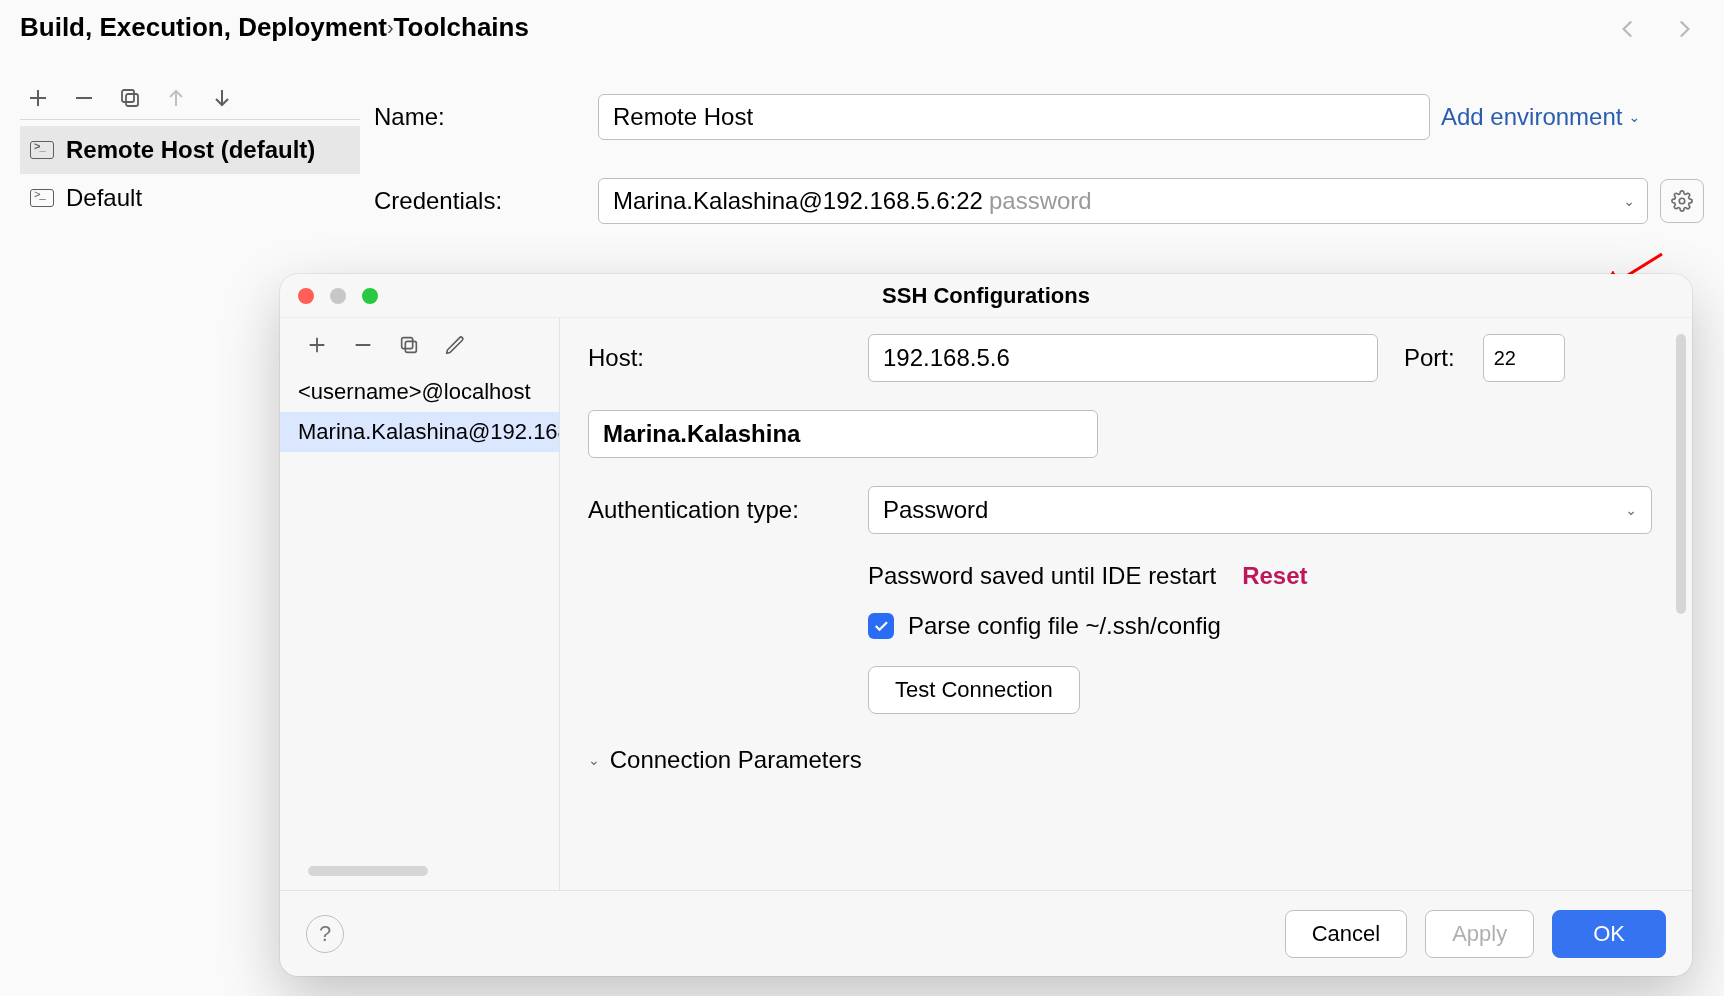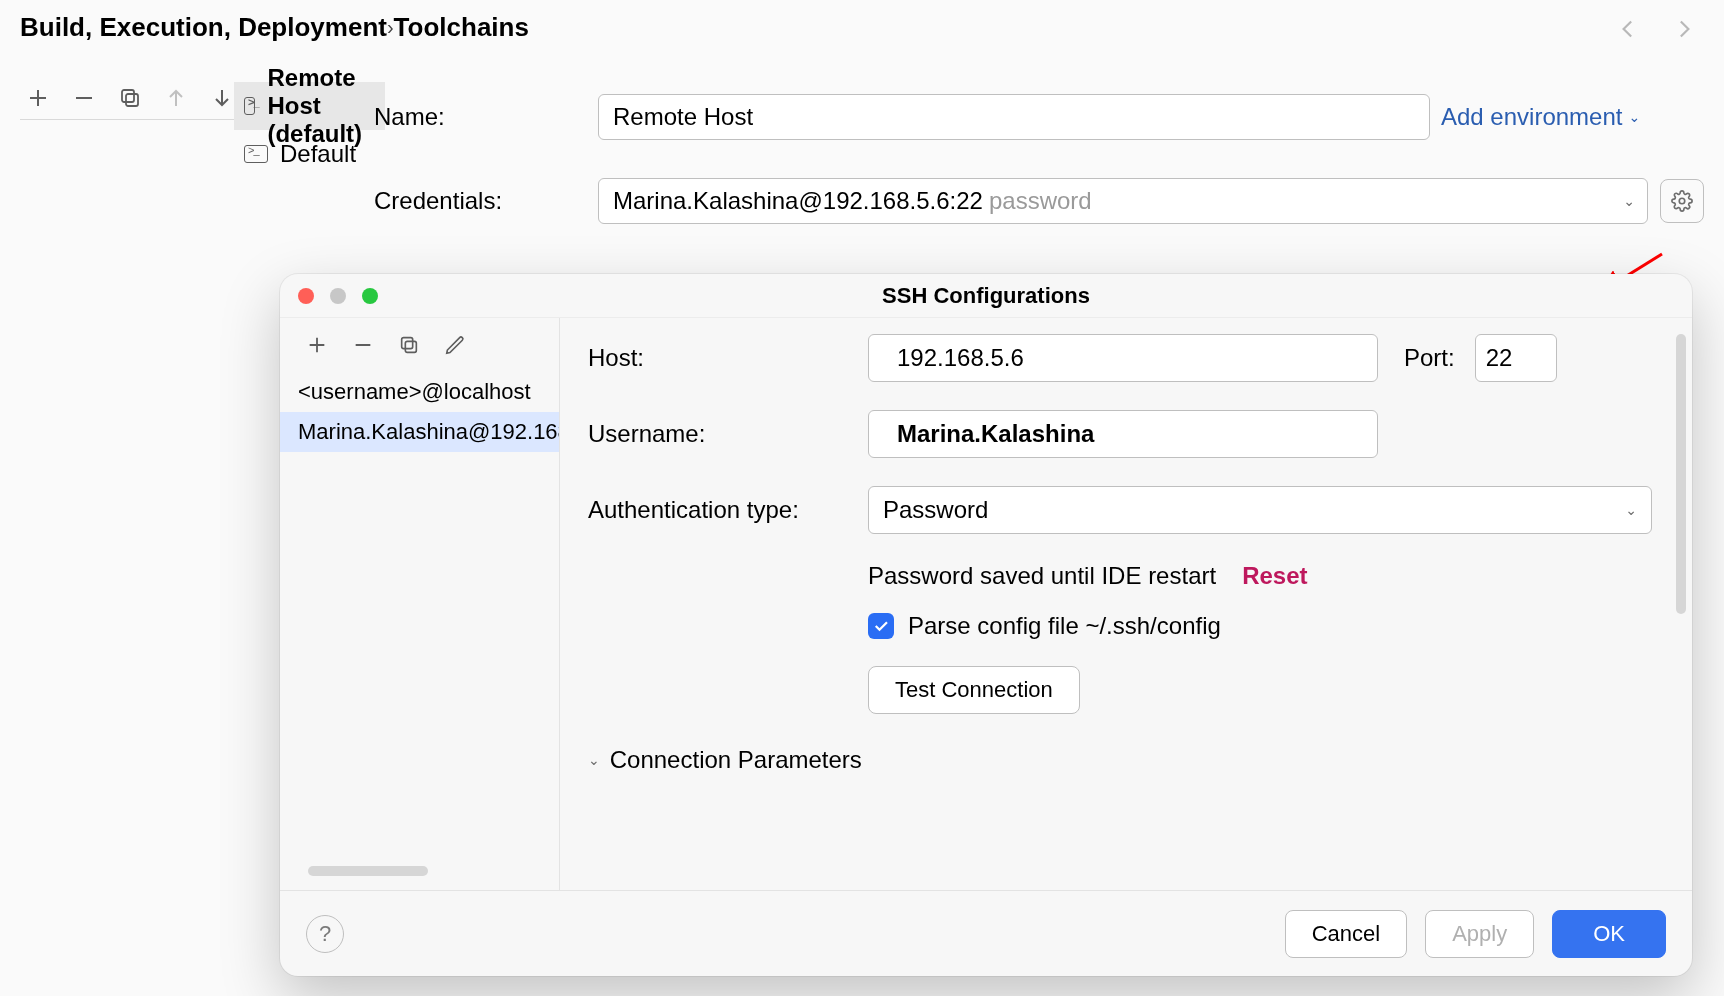--- a/index.html
+++ b/index.html
@@ -44,21 +44,21 @@
   .nav-arrow svg { width: 100%; height: 100%; }
 
   
   .toolchain-panel {
     position: absolute;
     top: 76px;
     left: 20px;
     width: 340px;
     bottom: 0;
     display: flex;
-    flex-direction: row;
+    flex-direction: column;
   }
   .toolbar {
     display: flex;
     align-items: center;
     gap: 22px;
     height: 44px;
     padding-left: 6px;
     border-bottom: 1px solid #d9d9d9;
   }
   .toolbar .icon {
@@ -274,38 +274,38 @@
   .cf-row .cf-label {
     width: 280px;
     font-size: 24px;
   }
   .cf-input {
     flex: 1;
     height: 48px;
     border: 1px solid #bfbfbf;
     border-radius: 6px;
     background: #fff;
-    padding: 0 28px;
+    padding: 0 14px;
     font-size: 24px;
     outline: none;
   }
   .cf-port-label {
     width: auto;
     margin-left: 26px;
-    margin-right: 20px;
+    margin-right: 28px;
     font-size: 24px;
   }
   .cf-port {
     width: 82px;
     height: 48px;
     border: 1px solid #bfbfbf;
     border-radius: 6px;
     background: #fff;
     padding: 0 10px;
-    font-size: 24px;
+    font-size: 20px;
     outline: none;
   }
   .cf-select {
     flex: 1;
     height: 48px;
     border: 1px solid #bfbfbf;
     border-radius: 6px;
     background: #fff;
     padding: 0 36px 0 14px;
     font-size: 24px;
@@ -560,21 +560,20 @@
     </div>
 
     <div class="conf-right">
       <div class="cf-row">
         <span class="cf-label">Host:</span>
         <input class="cf-input" style="flex: 0 0 510px;" value="192.168.5.6">
         <span class="cf-port-label">Port:</span>
         <input class="cf-port" value="22" style="">
       </div>
       <div class="cf-row">
-        <span class="cf-label">Username:</span>
         <input class="cf-input" style="flex: 0 0 510px; font-weight: bold;" value="Marina.Kalashina">
       </div>
       <div class="cf-row">
         <span class="cf-label">Authentication type:</span>
         <div class="cf-select">
           <span>Password</span>
           <span class="chevd">⌄</span>
         </div>
       </div>
 

